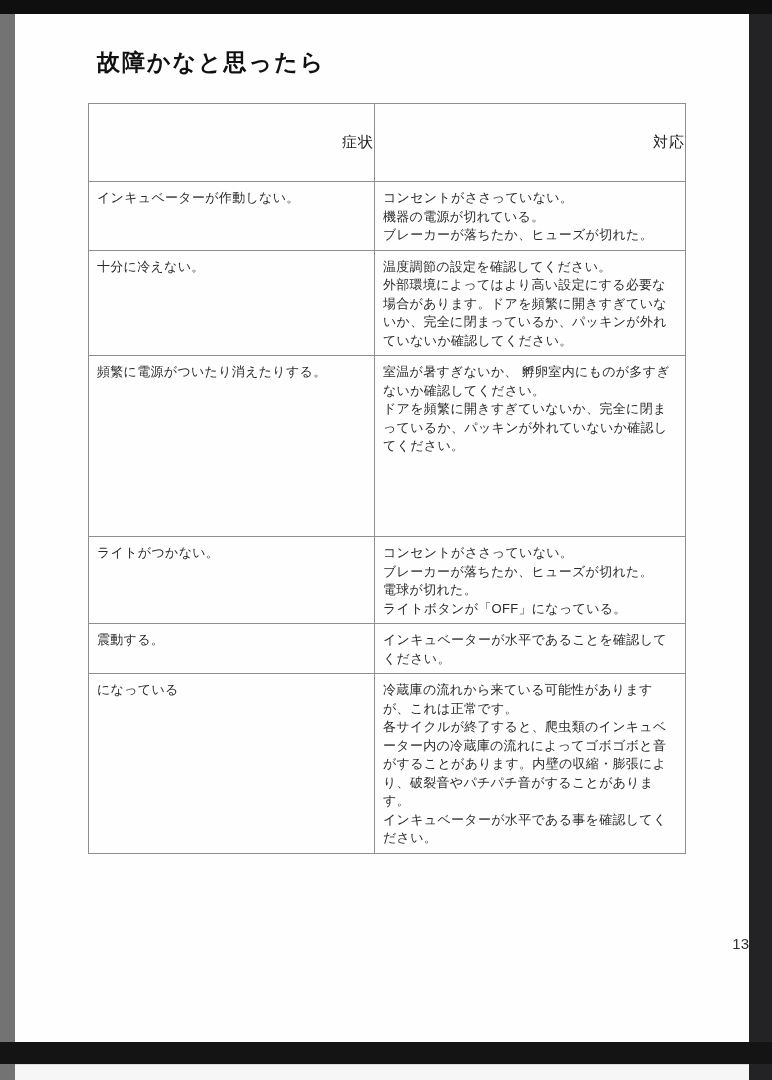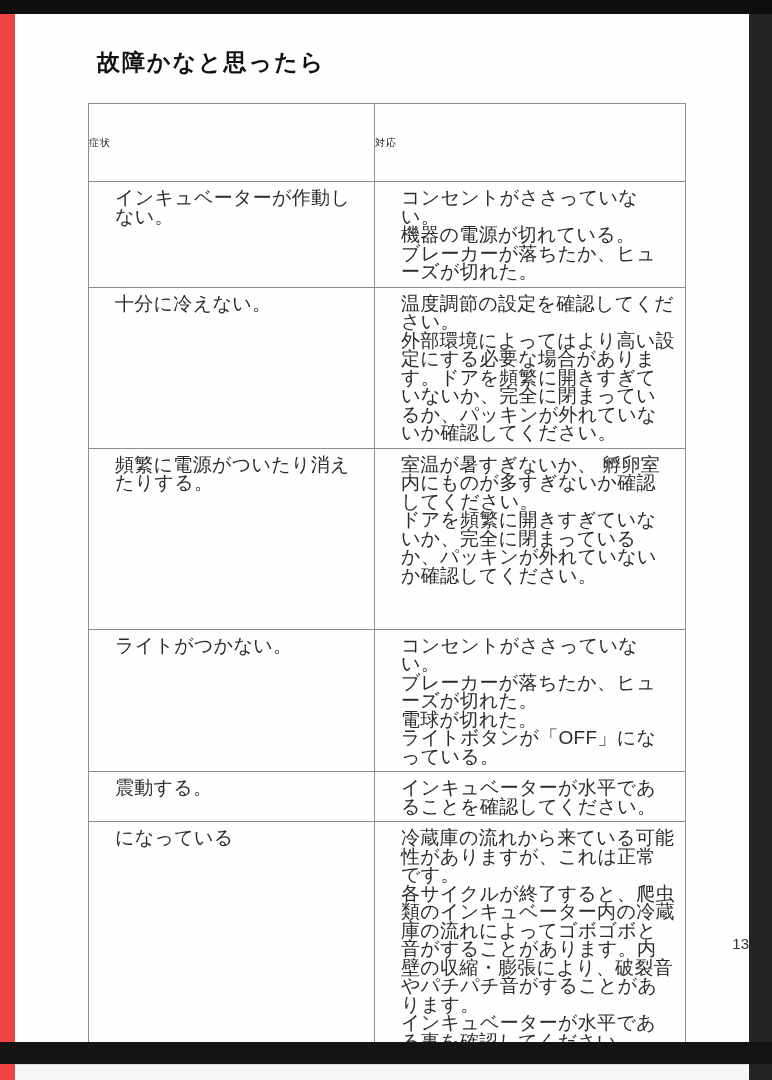--- a/index.html
+++ b/index.html
@@ -5,21 +5,21 @@
   * { margin: 0; padding: 0; box-sizing: border-box; }
   html, body {
     width: 772px; height: 1080px;
     overflow: hidden;
     background: #232326;
     font-family: "Liberation Sans", "DejaVu Sans", sans-serif;
   }
   .viewer {
     position: relative;
     width: 680px; height: 1080px;
-    background: #ef4444;
+    background: #737373;
   }
   .top-bar {
     position: absolute;
     left: 0; top: 0;
     width: 772px; height: 14px;
     background: #0f0f0f;
   }
   .doc-page {
     position: absolute;
     left: 15px; top: 14px;
@@ -44,30 +44,30 @@
   }
   .tbl col.c1 { width: 286px; }
   .tbl col.c2 { width: 311px; }
   .tbl th, .tbl td {
     border: 1px solid #8e8e8e;
     vertical-align: top;
     font-weight: normal;
   }
   .tbl th {
     height: 78px;
-    text-align: left;
+    text-align: right;
     vertical-align: middle;
-    font-size: 10px;
+    font-size: 15px;
     color: #222222;
     letter-spacing: 1px;
   }
   .tbl td {
-    font-size: 19px;
+    font-size: 13px;
     line-height: 18.5px;
-    padding: 7px 10px 5px 26px;
+    padding: 7px 10px 5px 8px;
     white-space: pre-line;
     color: #2b2b2b;
     letter-spacing: 0.3px;
   }
   .page-num {
     position: absolute;
     left: 0; top: 921px;
     width: 734px;
     text-align: right;
     font-size: 15px;

